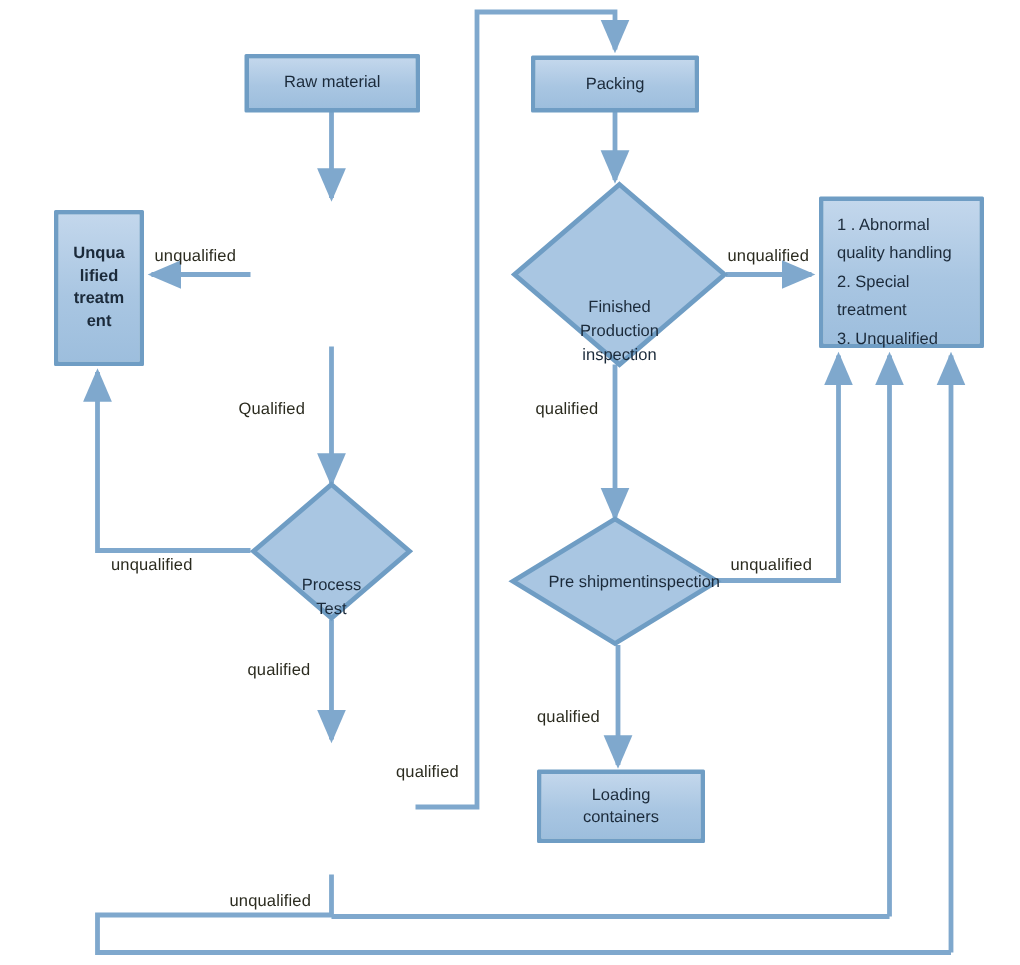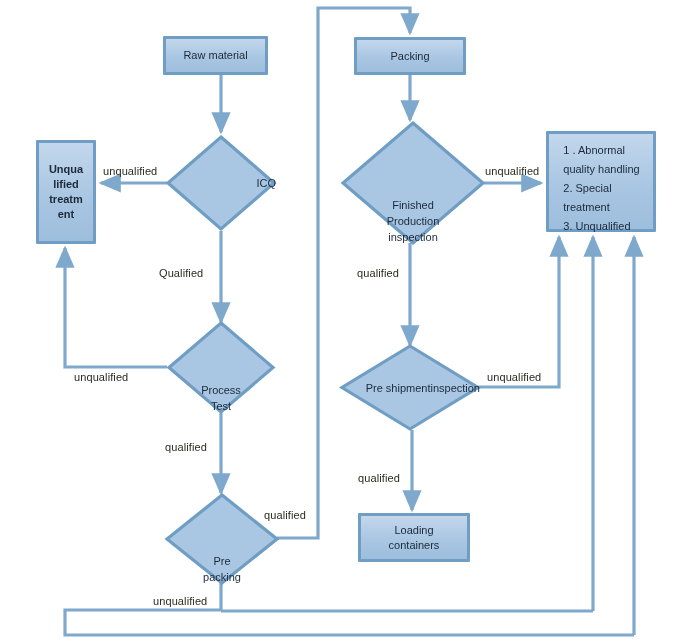--- a/index.html
+++ b/index.html
@@ -126,58 +126,50 @@
       <path d="M412,430 L412,510" marker-end="url(#arrow)"></path>
 
       <path d="M593,611 L593,237" marker-end="url(#arrow)"></path>
       <path d="M221,611 L593,611"></path>
 
       <path d="M634,635 L634,237" marker-end="url(#arrow)"></path>
 
     </g>
   </svg>
 
-  <div class="node rect" style="left:163px; top:36px; width:105px; height:39px;">
+  <div class="node rect" style="left:163px; top:36px; width:117px; height:39px;">
     <span class="inner">Raw material</span>
   </div>
 
   <div class="node rect" style="left:354px; top:37px; width:112px; height:38px;">
     <span class="inner">Packing</span>
   </div>
 
   <div class="node rect" style="left:36px; top:140px; width:60px; height:104px; flex-direction:column;font-weight:bold;">
     <span>Unqua</span>
     <span>lified</span>
     <span>treatm</span>
     <span>ent</span>
   </div>
 
-  <div class="node rect" style="left:546px; top:131px; width:110px; height:101px; align-items:flex-start; justify-content:center;">
+  <div class="node rect" style="left:546px; top:131px; width:110px; height:101px; align-items:flex-start; justify-content:flex-start;">
     <div class="listbox">
       <div>1 . Abnormal</div>
       <div>quality handling</div>
       <div>2. Special</div>
       <div>treatment</div>
       <div>3. Unqualified</div>
     </div>
   </div>
 
   <div class="node rect" style="left:358px; top:513px; width:112px; height:49px; flex-direction:column;">
     <span>Loading</span>
     <span>containers</span>
   </div>
 
-  <div class="diamond-wrap" style="left:166px; top:135px; width:110px; height:96px;">
-    <svg width="110" height="96" viewBox="0 0 110 96" xmlns="http://www.w3.org/2000/svg">
-      <polygon points="55,2 108,48 55,94 2,48" fill="#a9c6e2" stroke="#6f9dc4" stroke-width="3.2"></polygon>
-    </svg>
-    <div class="diamond-label">
-      <span>ICQ</span>
-    </div>
-  </div>
 
   <div class="diamond-wrap" style="left:341px; top:121px; width:144px; height:124px;">
     <svg width="144" height="124" viewBox="0 0 144 124" xmlns="http://www.w3.org/2000/svg">
       <polygon points="72,2 142,62 72,122 2,62" fill="#a9c6e2" stroke="#6f9dc4" stroke-width="3.2"></polygon>
     </svg>
     <div class="diamond-label" style="flex-direction:column;">
       <span>Finished</span>
       <span>Production</span>
       <span>inspection</span>
     </div>
@@ -186,29 +178,20 @@
   <div class="diamond-wrap" style="left:167px; top:321px; width:108px; height:93px;">
     <svg width="108" height="93" viewBox="0 0 108 93" xmlns="http://www.w3.org/2000/svg">
       <polygon points="54,2 106,46.5 54,91 2,46.5" fill="#a9c6e2" stroke="#6f9dc4" stroke-width="3.2"></polygon>
     </svg>
     <div class="diamond-label" style="flex-direction:column;">
       <span>Process</span>
       <span>Test</span>
     </div>
   </div>
 
-  <div class="diamond-wrap" style="left:165px; top:493px; width:114px; height:92px;">
-    <svg width="114" height="92" viewBox="0 0 114 92" xmlns="http://www.w3.org/2000/svg">
-      <polygon points="57,2 112,46 57,90 2,46" fill="#a9c6e2" stroke="#6f9dc4" stroke-width="3.2"></polygon>
-    </svg>
-    <div class="diamond-label" style="flex-direction:column;">
-      <span>Pre</span>
-      <span>packing</span>
-    </div>
-  </div>
 
   <div class="diamond-wrap" style="left:340px; top:344px; width:140px; height:87px;">
     <svg width="140" height="87" viewBox="0 0 140 87" xmlns="http://www.w3.org/2000/svg">
       <polygon points="70,2 138,43.5 70,85 2,43.5" fill="#a9c6e2" stroke="#6f9dc4" stroke-width="3.2"></polygon>
     </svg>
     <div class="diamond-label" style="flex-direction:row;">
       <span>Pre shipment</span>
       <span>inspection</span>
     </div>
   </div>

